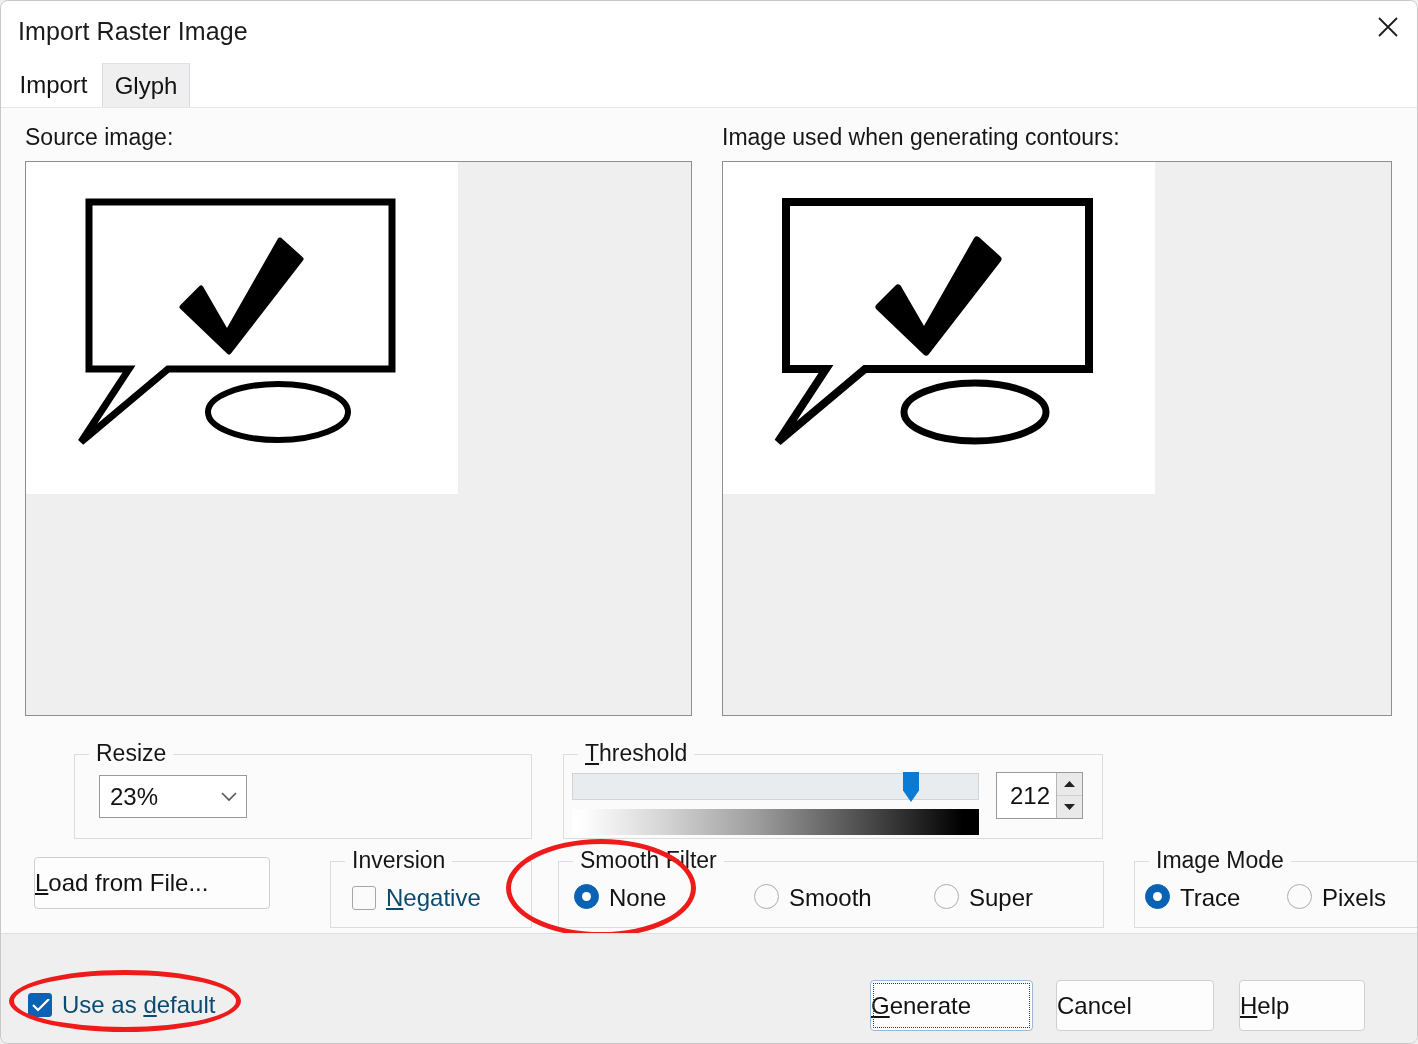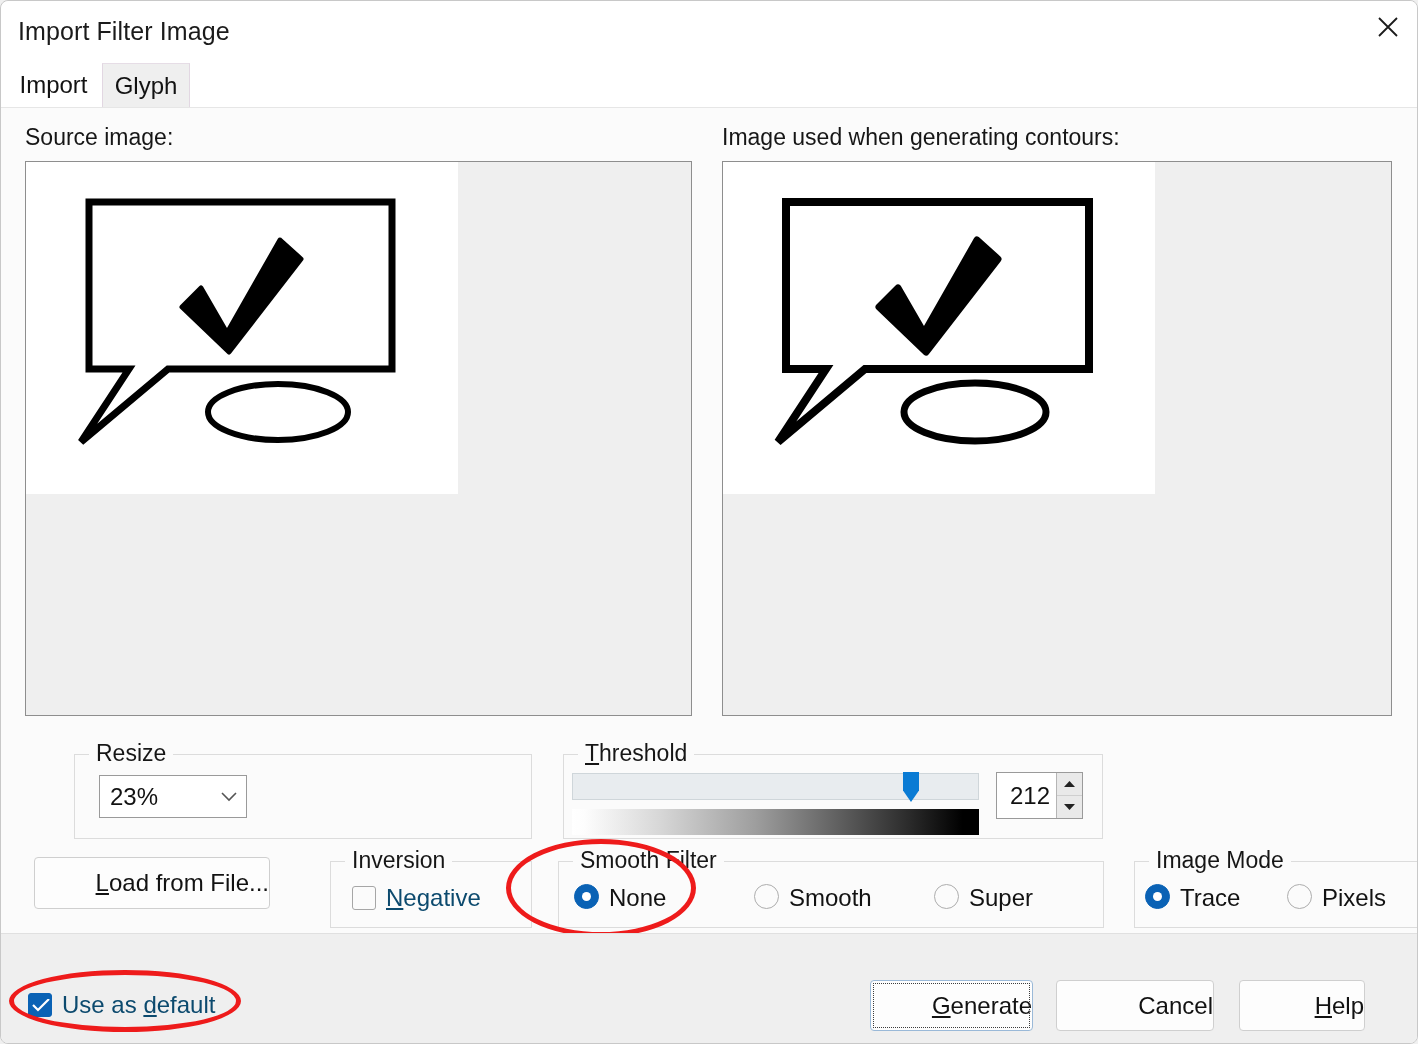--- a/index.html
+++ b/index.html
@@ -110,21 +110,21 @@
     background: #0a7bd4;
     clip-path: polygon(0 0, 100% 0, 100% 62%, 50% 100%, 0 62%);
   }
   #gradient-bar {
     position: absolute;
     background: linear-gradient(to right, #ffffff 0%, #fdfdfd 3%, #d6d6d6 22%, #9e9e9e 45%, #5e5e5e 66%, #2a2a2a 83%, #000000 96%, #000000 100%);
   }
   
   .btn {
     position: absolute; background: #fdfdfd; border: 1px solid #cfcfcf;
-    border-radius: 4px; display: flex; align-items: center; justify-content: flex-end;
+    border-radius: 4px; display: flex; align-items: center; justify-content: flex-start;
     font-size: 24px; color: #121212; cursor: pointer;
   }
   .btn.default-btn { border: 1px solid #9ab9d8; }
   .btn.default-btn .focus-ring {
     position: absolute; left: 2px; top: 2px; right: 2px; bottom: 2px;
     border: 1px dotted #3c3c3c;
   }
   
   .radio-row { position: absolute; display: flex; align-items: flex-start; cursor: pointer; }
   .radio {
@@ -156,21 +156,21 @@
     position: absolute; border: 5px solid #ee1b1b; border-radius: 50%;
     pointer-events: none;
   }
 </style>
 </head>
 <body>
 
 <div id="dialog">
 
   <div id="titlebar">
-    <div id="title-text">Import Filter Image</div>
+    <div id="title-text">Import Raster Image</div>
     <div id="close-btn">
       <svg width="24" height="24" viewBox="0 0 24 24" aria-hidden="true">
         <path d="M3 3 L21 21 M21 3 L3 21" stroke="#1b1b1b" stroke-width="1.8" fill="none"></path>
       </svg>
     </div>
   </div>
 
   <div id="tabstrip">
     <div class="tab active" id="tab-image">
       <span>Import</span>

